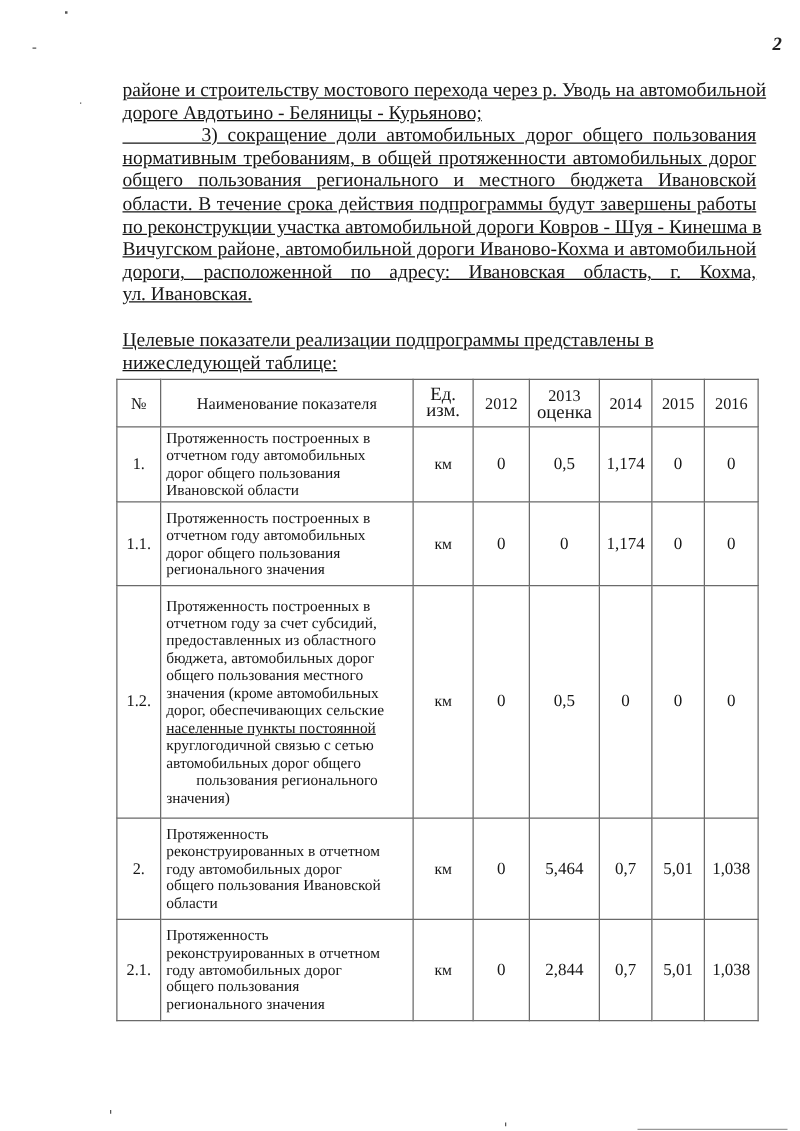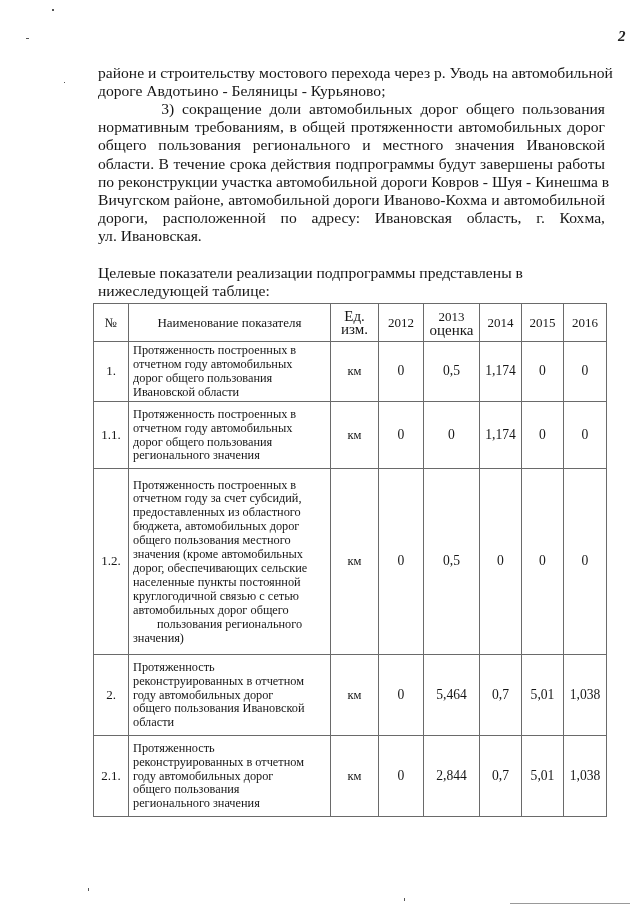--- a/index.html
+++ b/index.html
@@ -10,21 +10,21 @@
     }
     .page-num {
       position: absolute; left: 618px; top: 28px;
       font-size: 15px; font-style: italic; font-weight: bold; color: #222;
     }
     .speck { position: absolute; background: #555; width: 2px; height: 2px; }
     .para {
       position: absolute; left: 98px; width: 507px;
       font-size: 15.6px; line-height: 18.2px; text-align: justify;
     }
-    .para .ln { display: block; white-space: nowrap; text-align: justify; text-align-last: justify; }
+    .para .ln { display: block; white-space: nowrap; text-align: justify; text-align-last: justify; text-decoration: underline; }
     .para .ln.last { text-align-last: left; }
     #p1 { top: 64px; }
     #p2 { top: 100px; }
     #p3 { top: 264px; text-align: left; }
     #p3 .ln { text-align-last: left; }
 
     table.indicators {
       position: absolute; left: 93px; top: 303px;
       border-collapse: collapse; width: 513px;
       font-size: 12.4px; line-height: 14.1px;
@@ -61,21 +61,21 @@
 <div class="page-num">2</div>
 
 <div class="para" id="p1">
   <span class="ln">районе и строительству мостового перехода через р. Уводь на автомобильной</span>
   <span class="ln last">дороге Авдотьино - Беляницы - Курьяново;</span>
 </div>
 
 <div class="para" id="p2">
   <span class="ln" style="white-space:pre;">        3) сокращение доли автомобильных дорог общего пользования</span>
   <span class="ln">нормативным требованиям, в общей протяженности автомобильных дорог</span>
-  <span class="ln">общего пользования регионального и местного значения Ивановской</span>
+  <span class="ln">общего пользования регионального и местного бюджета Ивановской</span>
   <span class="ln">области. В течение срока действия подпрограммы будут завершены работы</span>
   <span class="ln">по реконструкции участка автомобильной дороги Ковров - Шуя - Кинешма в</span>
   <span class="ln">Вичугском районе, автомобильной дороги Иваново-Кохма и  автомобильной</span>
   <span class="ln">дороги, расположенной по адресу: Ивановская область, г. Кохма,</span>
   <span class="ln last">ул. Ивановская.</span>
 </div>
 
 <div class="para" id="p3">
   <span class="ln">Целевые показатели реализации подпрограммы представлены в</span>
   <span class="ln">нижеследующей таблице:</span>
@@ -144,21 +144,21 @@
       <tr class="r12">
         <td class="num">1.2.</td>
         <td class="name">
           <div style="white-space: nowrap;">Протяженность построенных в</div>
           <div style="white-space: nowrap;">отчетном году за счет субсидий,</div>
           <div style="white-space: nowrap;">предоставленных из областного</div>
           <div style="white-space: nowrap;">бюджета, автомобильных дорог</div>
           <div style="white-space: nowrap;">общего пользования местного</div>
           <div style="white-space: nowrap;">значения (кроме автомобильных</div>
           <div style="white-space: nowrap;">дорог, обеспечивающих сельские</div>
-          <div style="white-space: nowrap;">населенные пункты постоянной</div>
+          <div style="white-space: nowrap; text-decoration: underline;">населенные пункты постоянной</div>
           <div style="white-space: nowrap;">круглогодичной связью с сетью</div>
           <div style="white-space: nowrap;">автомобильных дорог общего</div>
           <div style="white-space: nowrap; margin-left: 24px;">пользования регионального</div>
           <div style="white-space: nowrap;">значения)</div>
         </td>
         <td class="unit">км</td>
         <td class="val">0</td>
         <td class="val">0,5</td>
         <td class="val">0</td>
         <td class="val">0</td>

